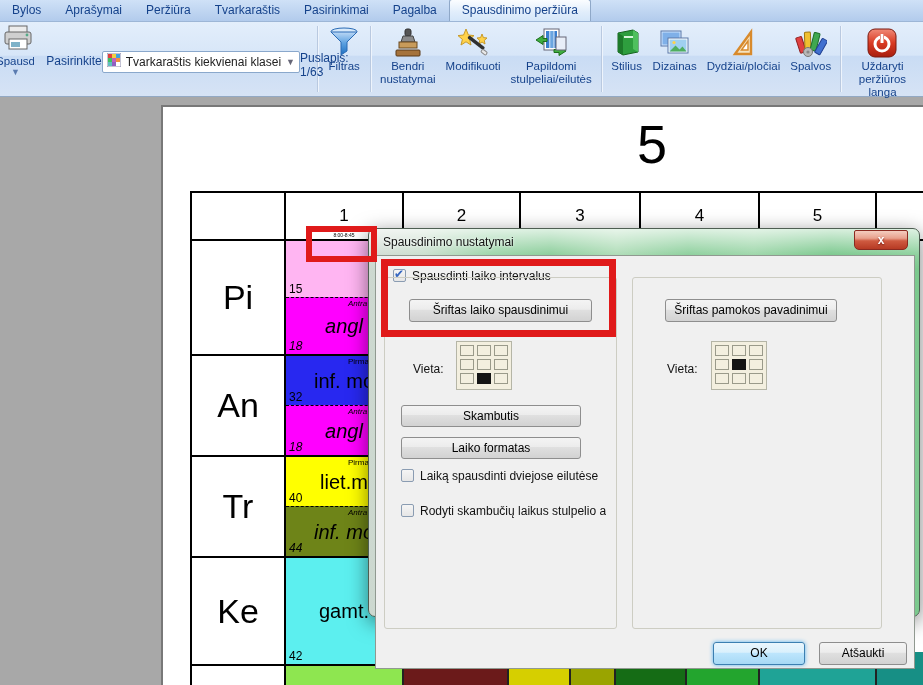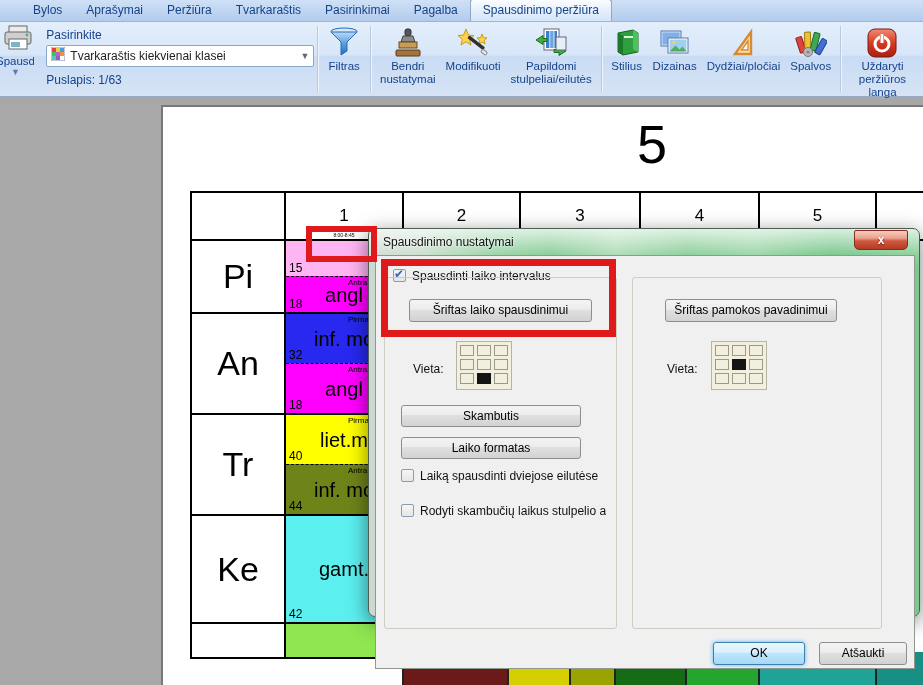--- a/index.html
+++ b/index.html
@@ -1,38 +1,38 @@
 <!DOCTYPE html>
 <html><head>
 <meta charset="utf-8">
 <style>
   * { margin:0; padding:0; box-sizing:border-box; }
   html,body { width:923px; height:685px; overflow:hidden; font-family:"Liberation Sans",sans-serif; background:#a8a8a8; position:relative; }
 
   
   .tabbar { position:absolute; left:0; top:0; width:923px; height:22px;
     background:linear-gradient(#cfe1f7,#b2cbec); border-bottom:1px solid #9db6d6;
-    display:flex; align-items:flex-end; padding-left:21px; }
+    display:flex; align-items:flex-end; padding-left:0; }
   .tab { font-size:12px; color:#15428b; padding:3px 12px 4px; white-space:nowrap; cursor:default; }
   .tab.active { background:linear-gradient(#fbfdff,#e0edfb 60%,#d4e6f9); border:1px solid #8fa8c8;
     border-bottom:none; border-radius:3px 3px 0 0; font-weight:normal; }
 
   
   .ribbon { position:absolute; left:0; top:22px; width:923px; height:75px;
     background:linear-gradient(#e3eefb 0%,#d7e6f8 45%,#c9dcf4 46%,#d6e3f5 100%);
     border-bottom:1px solid #93a9c4; display:flex; align-items:stretch; }
   .rgroup { display:flex; align-items:flex-start; padding:2px 3px; position:relative; }
   .rsep { width:1px; background:#b9c9e0; box-shadow:1px 0 0 #eef4fc; margin:4px 1px; }
   .big-btn { display:flex; flex-direction:column; align-items:center; text-align:center;
     font-size:11.5px; line-height:1.12; color:#15428b; padding:2px 5px; max-width:96px; cursor:default; }
   .big-btn .bicon { height:34px; display:flex; align-items:center; }
   .print-chunk { width:40px; overflow:hidden; display:flex; flex-direction:column; align-items:flex-start; padding-top:3px; }
   .print-label { display:block; width:60px; margin-left:-7px; font-size:11.5px; color:#15428b; }
   .print-caret { margin-left:8px; color:#5a7bb0; font-size:9px; }
-  .sel-group { display:flex; flex-direction:column; padding:6px 22px 0 12px; width:282px; }
+  .sel-group { display:flex; padding:6px 22px 0 12px; width:282px;align-items:center; }
   .sel-label { font-size:12px; color:#15428b; margin-bottom:3px; }
   .combo { width:268px; height:22px; background:#fff; border:1px solid #8aa8cc; border-radius:2px;
     display:flex; align-items:center; padding:0 4px; gap:5px; }
   .combo-text { flex:1; font-size:12px; color:#222; white-space:nowrap; overflow:hidden; }
   .combo-arrow { color:#667; font-size:9px; }
   .page-label { font-size:12px; color:#15428b; margin-top:6px; }
 
   
   .page { position:absolute; left:161px; top:105px; width:762px; height:580px; background:#fff;
     border-left:2px solid #787878; border-top:2px solid #787878; overflow:hidden; }
@@ -41,21 +41,21 @@
   .timetable { position:absolute; left:27px; top:84px; border-left:2px solid #000; border-top:2px solid #000; }
   .tt-row { display:flex; border-bottom:2px solid #000; }
   .tt-cell { border-right:2px solid #000; position:relative; }
   .tt-rowhead { width:94px; background:#fff; }
   .tt-colhead { display:flex; align-items:center; justify-content:center; font-size:17px; background:#fff; }
   .tt-time { position:absolute; bottom:1px; left:0; right:0; text-align:center;
     font-size:5px; line-height:5px; color:#000; }
   .tt-day { display:flex; align-items:center; justify-content:center; font-size:34px; background:#fff; }
   .tt-lessons { display:flex; flex-direction:column; border-right:2px solid #000; }
   .tt-lesson { flex:1; position:relative; overflow:hidden; }
-  .tt-lesson.dashed { border-top:1px dashed #000; }
+  .tt-lesson.dashed { border-top:1px dashed #000;font-style:italic; }
   .tt-lesson .tag { position:absolute; left:62px; top:1px; font-size:8px; white-space:nowrap; }
   .tt-lesson .lname { position:absolute; left:0; right:0; top:50%; transform:translateY(-50%);
     text-align:center; font-size:20px; white-space:nowrap; }
   .tt-lesson .lnum { position:absolute; left:3px; bottom:1px; font-size:12px; }
   .strip { position:absolute; top:545px; height:35px; border-left:2px solid #222; }
 
   
   .dlg { position:absolute; left:368px; top:228px; width:552px; height:389px; z-index:20;
     border-radius:7px; border:1px solid #4e5e52; box-shadow:0 5px 20px rgba(0,0,0,.5);
     background:
@@ -289,21 +289,21 @@
   <div class="timetable">
       <div class="tt-row" style="height:48px">
         <div class="tt-cell tt-rowhead"></div>
         <div class="tt-cell tt-colhead" style="width:118px">1<span class="tt-time">8:00-8:45</span></div>
         <div class="tt-cell tt-colhead" style="width:117px">2</div>
         <div class="tt-cell tt-colhead" style="width:120px">3</div>
         <div class="tt-cell tt-colhead" style="width:119px">4</div>
         <div class="tt-cell tt-colhead" style="width:117px">5</div>
         <div class="tt-cell tt-colhead" style="width:50px"></div>
       </div>
-      <div class="tt-row" style="height:73px; width:216px">
+      <div class="tt-row" style="height:115px; width:216px">
         <div class="tt-cell tt-rowhead tt-day">Pi</div>
         <div class="tt-lessons" style="width:118px">
           <div class="tt-lesson" style="background:#ffb5f2">
             <span class="lnum">15</span>
           </div>
           <div class="tt-lesson dashed" style="background:#ff00ff">
             <span class="tag">Antra</span>
             <span class="lname">angl</span>
             <span class="lnum">18</span>
           </div>

